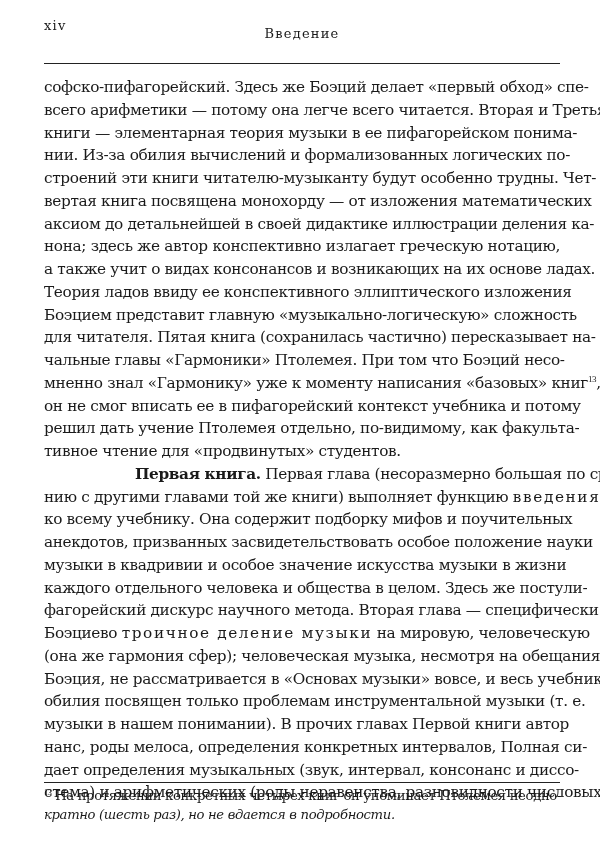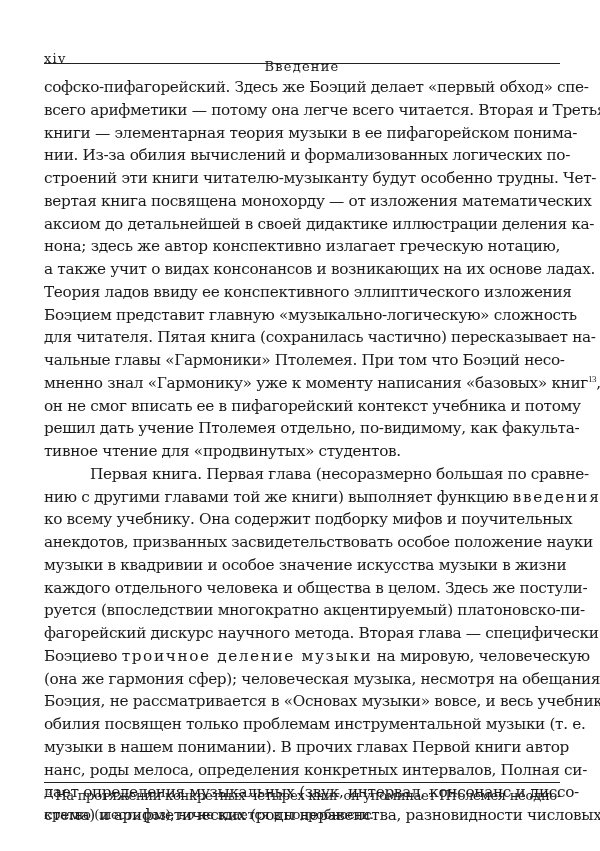--- a/index.html
+++ b/index.html
@@ -1,31 +1,31 @@
 <!DOCTYPE html>
 <html><head>
 <meta charset="utf-8">
 <style>
   html, body { margin:0; padding:0; }
   body { width:600px; height:851px; background:#ffffff; position:relative; overflow:hidden; color:#1a1a1a; font-family:"DejaVu Serif", serif; }
-  .header { position:absolute; left:44px; width:516px; top:51px; height:20px; font-size:13px; letter-spacing:1.2px; }
+  .header { position:absolute; left:44px; width:516px; top:18px; height:20px; font-size:13px; letter-spacing:1.2px; }
   .header .pnum { position:absolute; left:0; top:0; }
   .header .title { position:absolute; left:0; right:0; text-align:center; top:0;margin-top:8px; }
   .rule-top { position:absolute; left:44px; width:516px; top:63px; height:0; border-top:1.4px solid #222; }
   .body { position:absolute; left:44px; width:516px; top:76px; }
   .line { display:block; height:22.75px; line-height:22.75px; font-size:15.3px; white-space:nowrap; text-align:justify; text-align-last:justify; letter-spacing:-0.35px; }
   .line.last { text-align-last:left; }
   .line.indent { padding-left:46px; }
-  .b { font-weight:normal; }
+  .b { font-weight:bold;margin-left:45px; }
   .sp { letter-spacing:1.6px; }
   sup { font-size:9px; line-height:0; vertical-align:6px;font-family:Liberation Serif, serif; }
   .rule-foot { position:absolute; left:44px; width:516px; top:782px; border-top:1.2px solid #222; }
   .foot { position:absolute; left:44px; width:516px; top:786px; }
   .fline { display:block; height:19px; line-height:19px; font-size:13.2px; white-space:nowrap; text-align:justify; text-align-last:justify; letter-spacing:-0.35px; }
-  .fline.last { text-align-last:left; }
+  .fline.last { text-align-last:left;font-style:italic; }
   .fline sup { font-size:8px; vertical-align:5px; }
 </style>
 </head>
 <body>
 
 <div class="header">
   <span class="pnum">xiv</span>
   <span class="title">Введение</span>
 </div>
 <div class="rule-top"></div>
@@ -48,21 +48,20 @@
   <span class="line">он не смог вписать ее в пифагорейский контекст учебника и потому</span>
   <span class="line">решил дать учение Птолемея отдельно, по-видимому, как факульта-</span>
   <span class="line last">тивное чтение для «продвинутых» студентов.</span>
 
   <span class="line indent"><span class="b">Первая книга.</span><span> Первая глава (несоразмерно большая по сравне-</span></span>
   <span class="line"><span>нию с другими главами той же книги) выполняет функцию </span><span class="sp">введения</span></span>
   <span class="line">ко всему учебнику. Она содержит подборку мифов и поучительных</span>
   <span class="line">анекдотов, призванных засвидетельствовать особое положение науки</span>
   <span class="line">музыки в квадривии и особое значение искусства музыки в жизни</span>
   <span class="line">каждого отдельного человека и общества в целом. Здесь же постули-</span>
-  <span class="line">руется (впоследствии многократно акцентируемый) платоновско-пи-</span>
   <span class="line">фагорейский дискурс научного метода. Вторая глава — специфически</span>
   <span class="line"><span>Боэциево </span><span class="sp">троичное деление музыки</span><span> на мировую, человеческую</span></span>
   <span class="line">(она же гармония сфер); человеческая музыка, несмотря на обещания</span>
   <span class="line">Боэция, не рассматривается в «Основах музыки» вовсе, и весь учебник</span>
   <span class="line">обилия посвящен только проблемам инструментальной музыки (т. е.</span>
   <span class="line">музыки в нашем понимании). В прочих главах Первой книги автор</span>
   <span class="line">нанс, роды мелоса, определения конкретных интервалов, Полная си-</span>
   <span class="line">дает определения музыкальных (звук, интервал, консонанс и диссо-</span>
   <span class="line">стема) и арифметических (роды неравенства, разновидности числовых</span>
 

